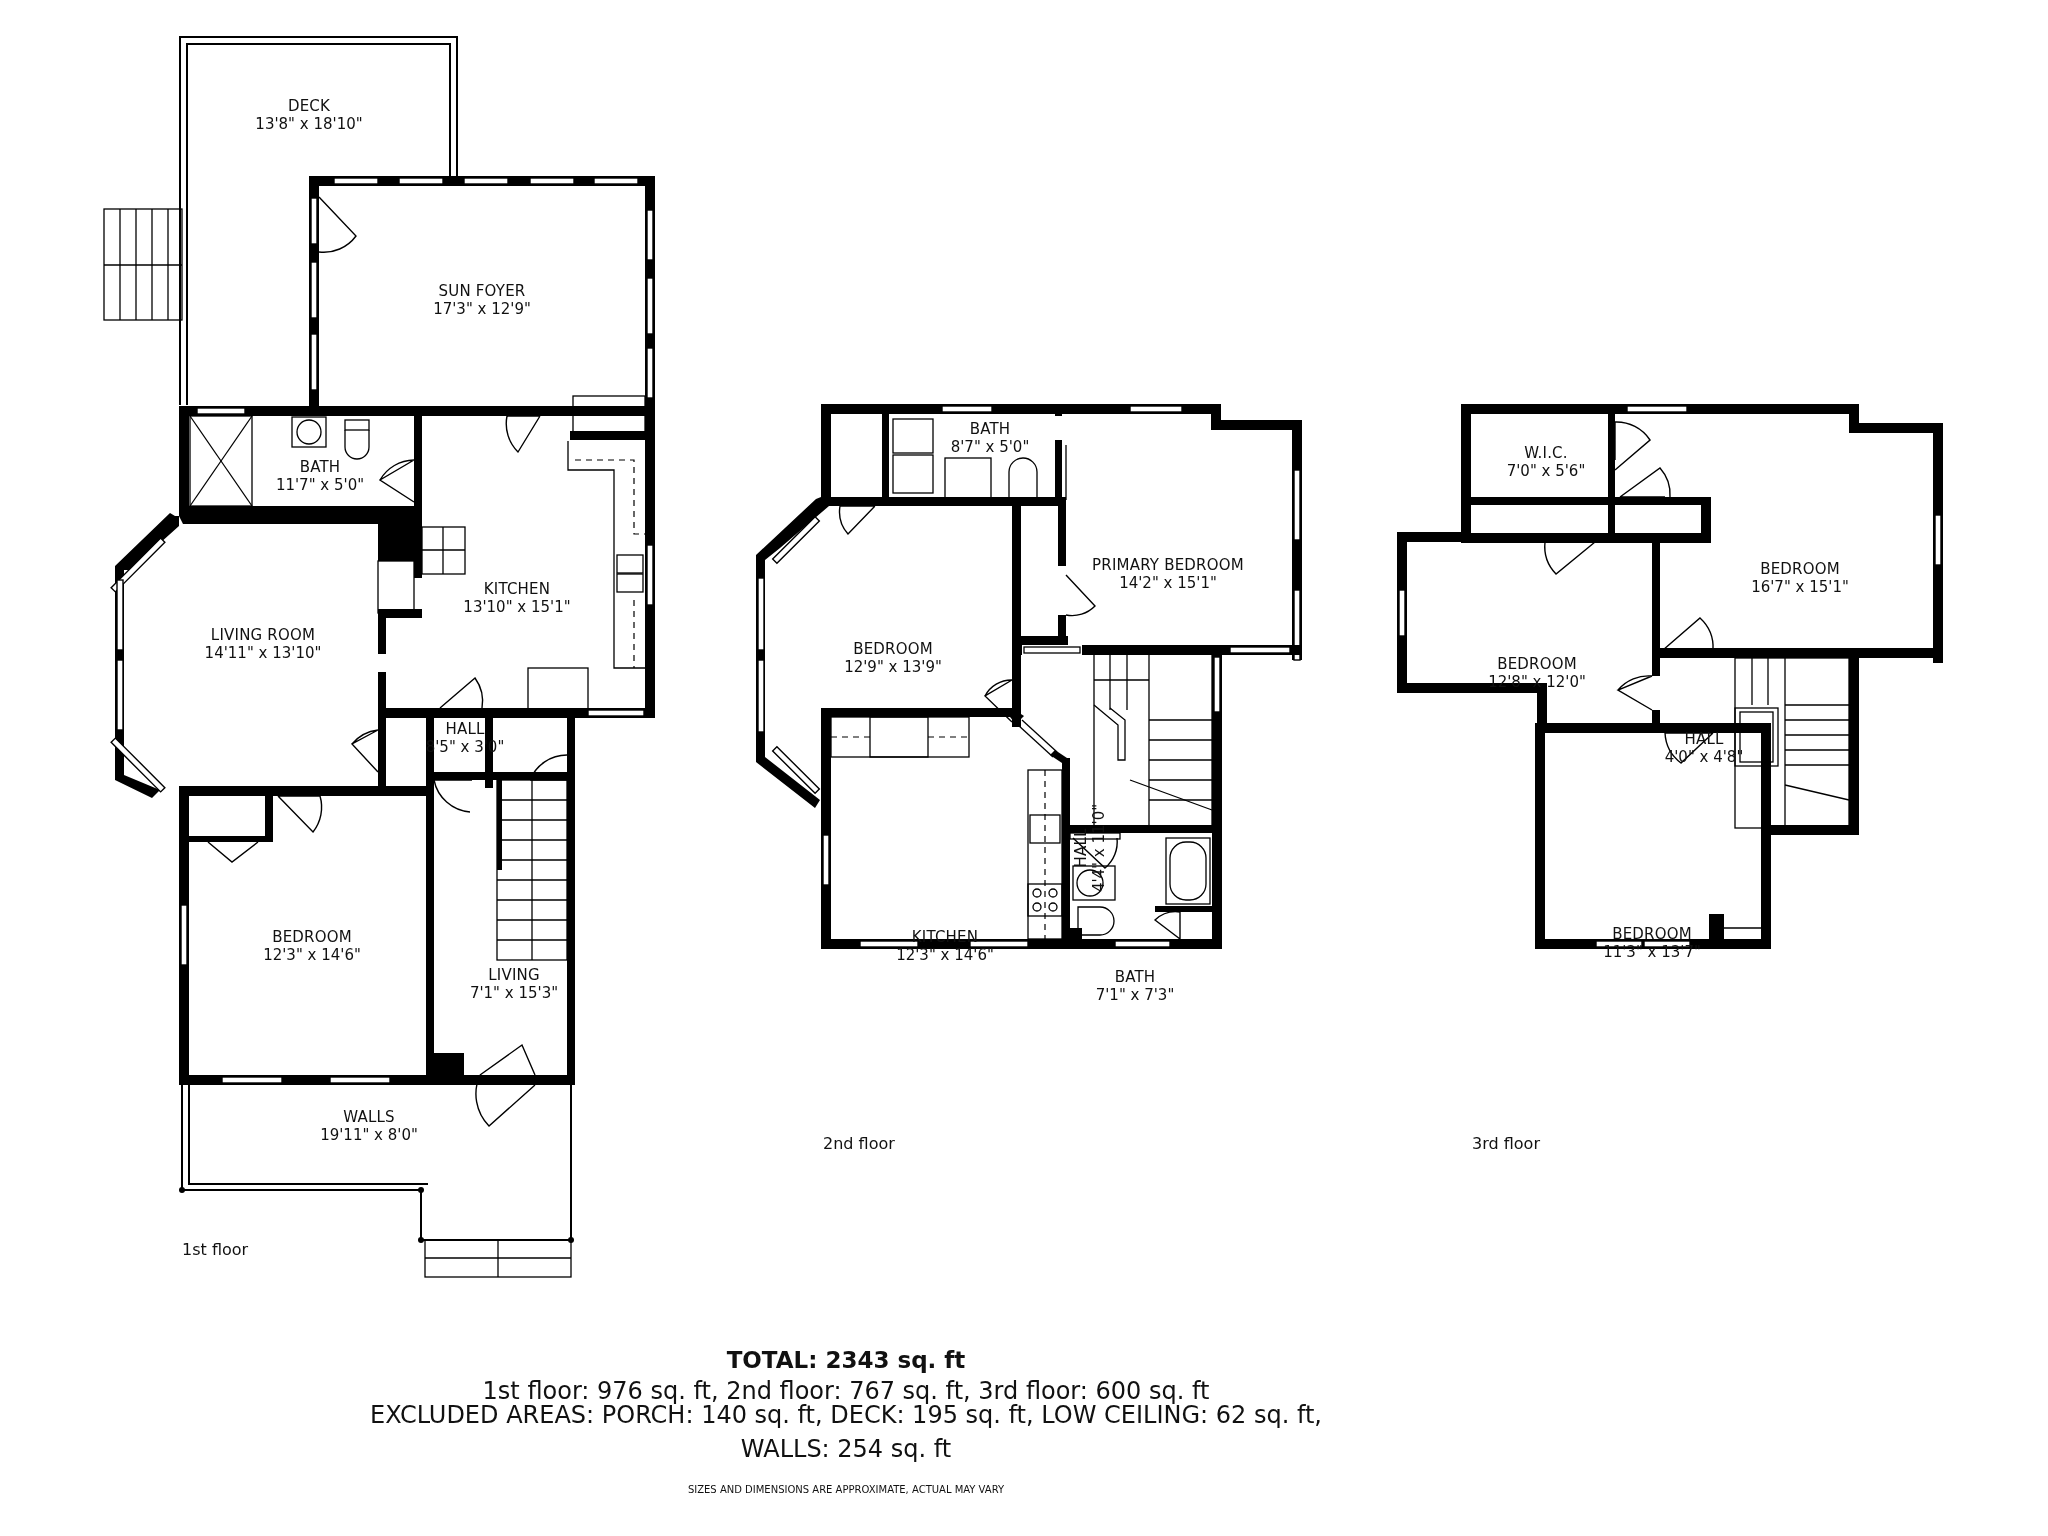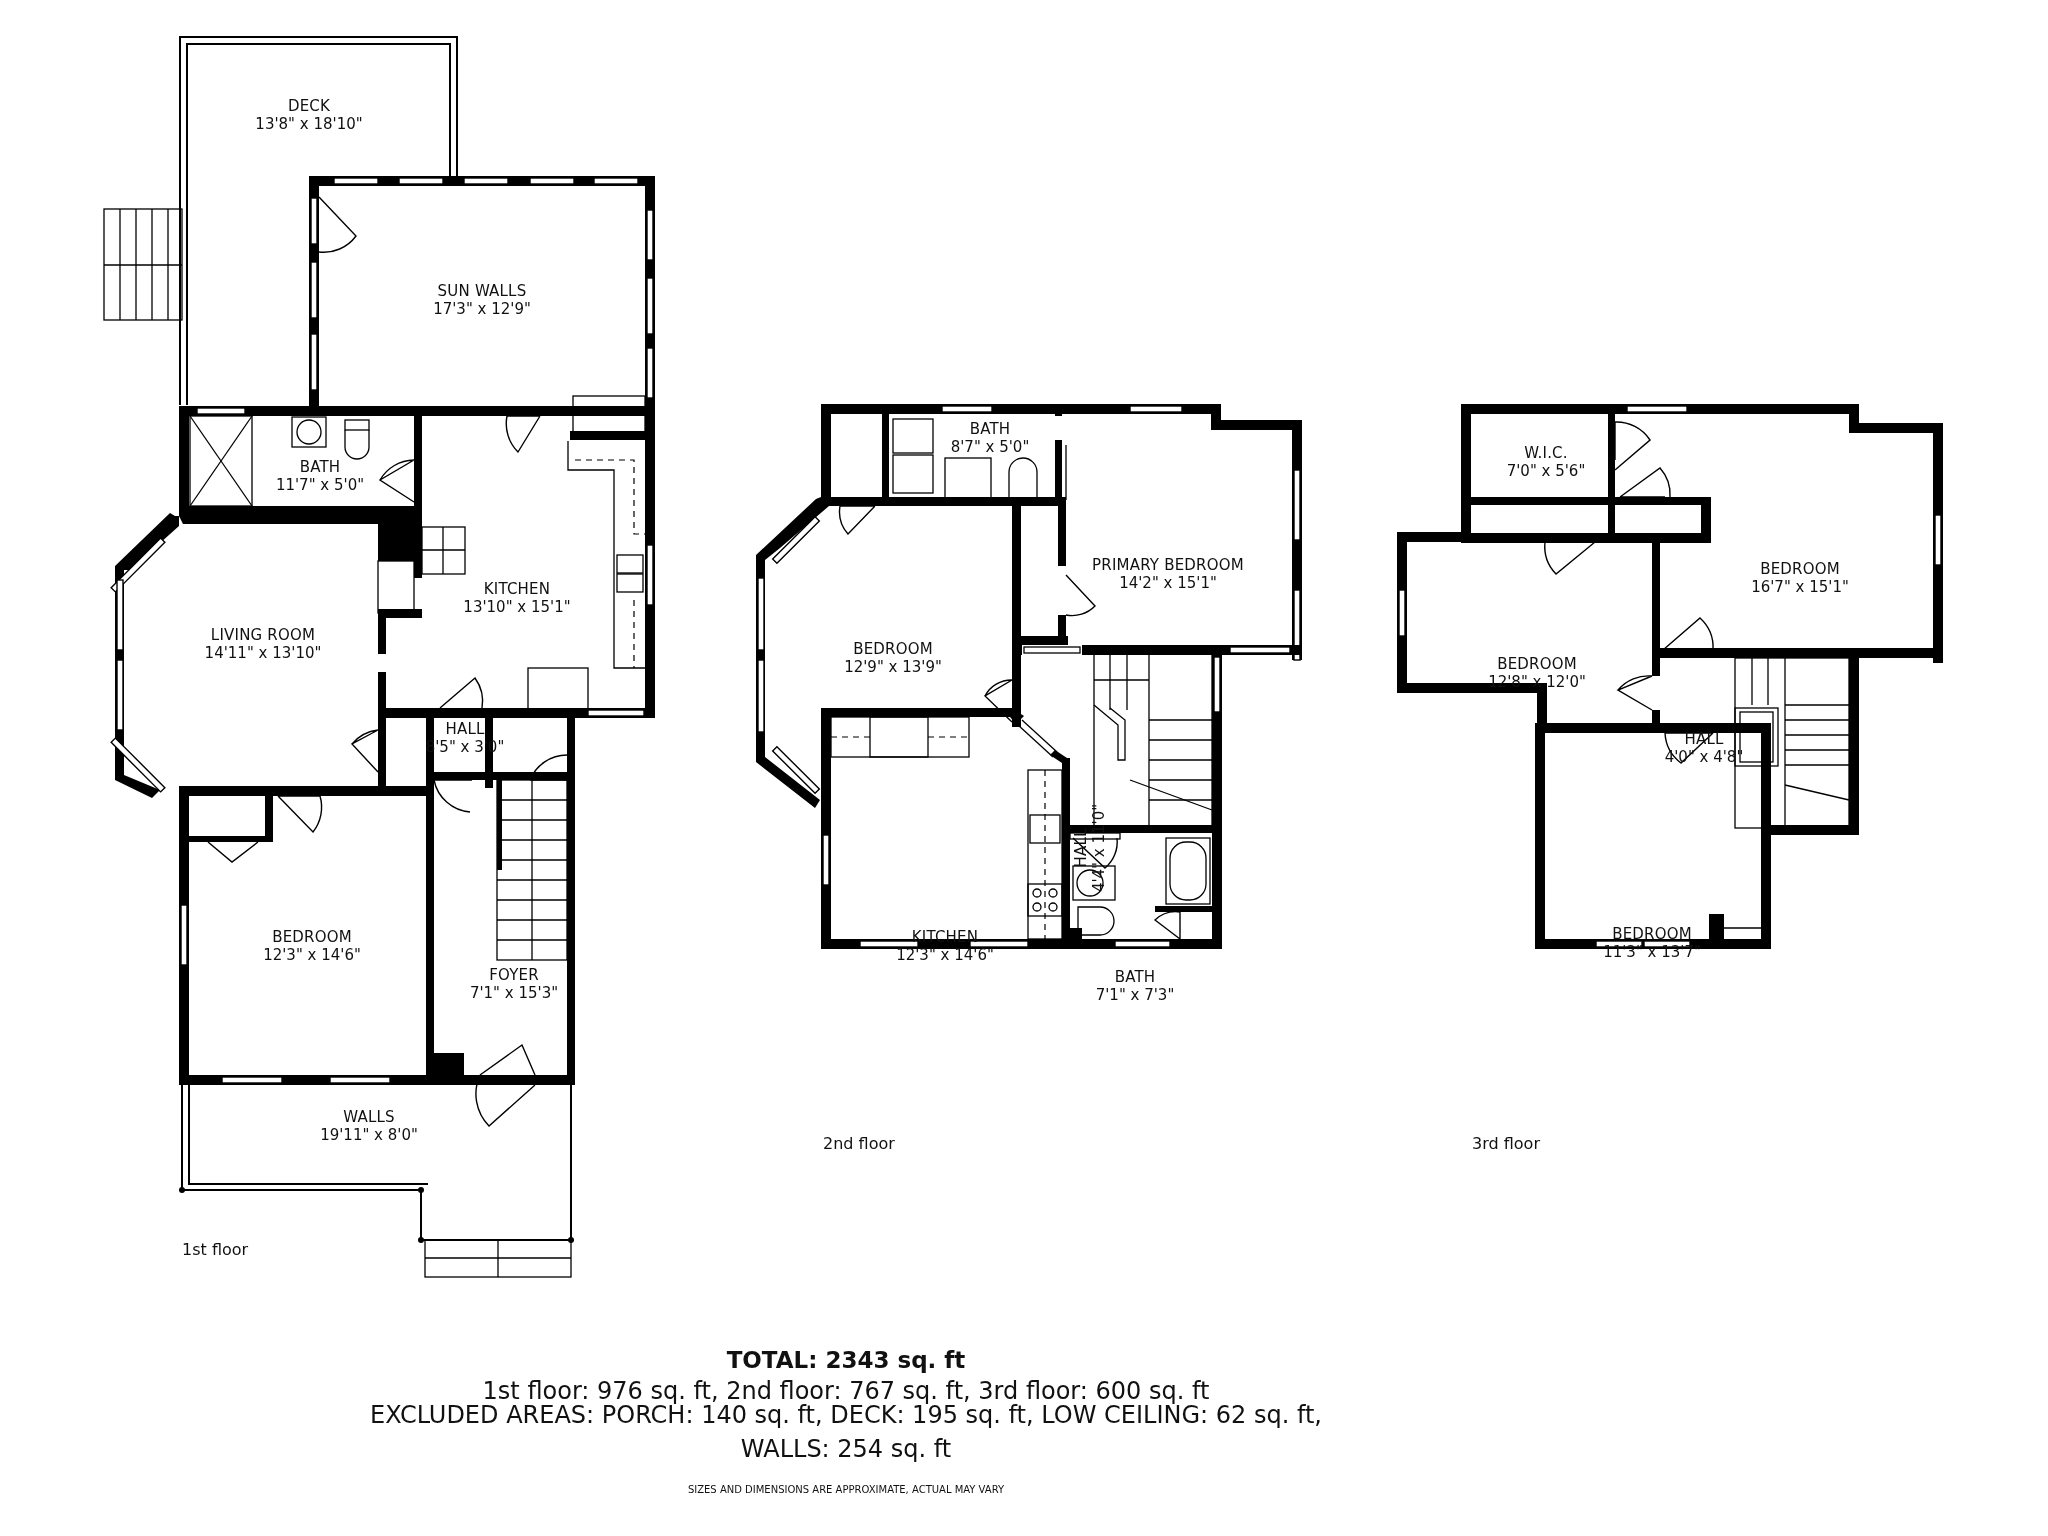--- a/index.html
+++ b/index.html
@@ -324,21 +324,21 @@
     <line class="thin1" x1="1724" y1="928" x2="1761" y2="928"></line>
     <path class="door" d="M1665 733 L1713 733 M1665 733 A40 40 0 0 0 1681 763 L1713 733"></path>
   </g>
 </svg>
 
 <div class="label" style="left:309px; top:97px;">
   <div class="room-name">DECK</div>
   <div class="room-dim">13'8" x 18'10"</div>
 </div>
 <div class="label" style="left:482px; top:282px;">
-  <div class="room-name">SUN WALLS</div>
+  <div class="room-name">SUN FOYER</div>
   <div class="room-dim">17'3" x 12'9"</div>
 </div>
 <div class="label" style="left:320px; top:458px;">
   <div class="room-name">BATH</div>
   <div class="room-dim">11'7" x 5'0"</div>
 </div>
 <div class="label" style="left:517px; top:580px;">
   <div class="room-name">KITCHEN</div>
   <div class="room-dim">13'10" x 15'1"</div>
 </div>
@@ -348,21 +348,21 @@
 </div>
 <div class="label" style="left:465px; top:720px;">
   <div class="room-name">HALL</div>
   <div class="room-dim">8'5" x 3'0"</div>
 </div>
 <div class="label" style="left:312px; top:928px;">
   <div class="room-name">BEDROOM</div>
   <div class="room-dim">12'3" x 14'6"</div>
 </div>
 <div class="label" style="left:514px; top:966px;">
-  <div class="room-name">FOYER</div>
+  <div class="room-name">LIVING</div>
   <div class="room-dim">7'1" x 15'3"</div>
 </div>
 <div class="label" style="left:369px; top:1108px;">
   <div class="room-name">WALLS</div>
   <div class="room-dim">19'11" x 8'0"</div>
 </div>
 <div class="floor-label" style="left:182px; top:1240px;">1st floor</div>
 
 <div class="label" style="left:990px; top:420px;">
   <div class="room-name">BATH</div>

